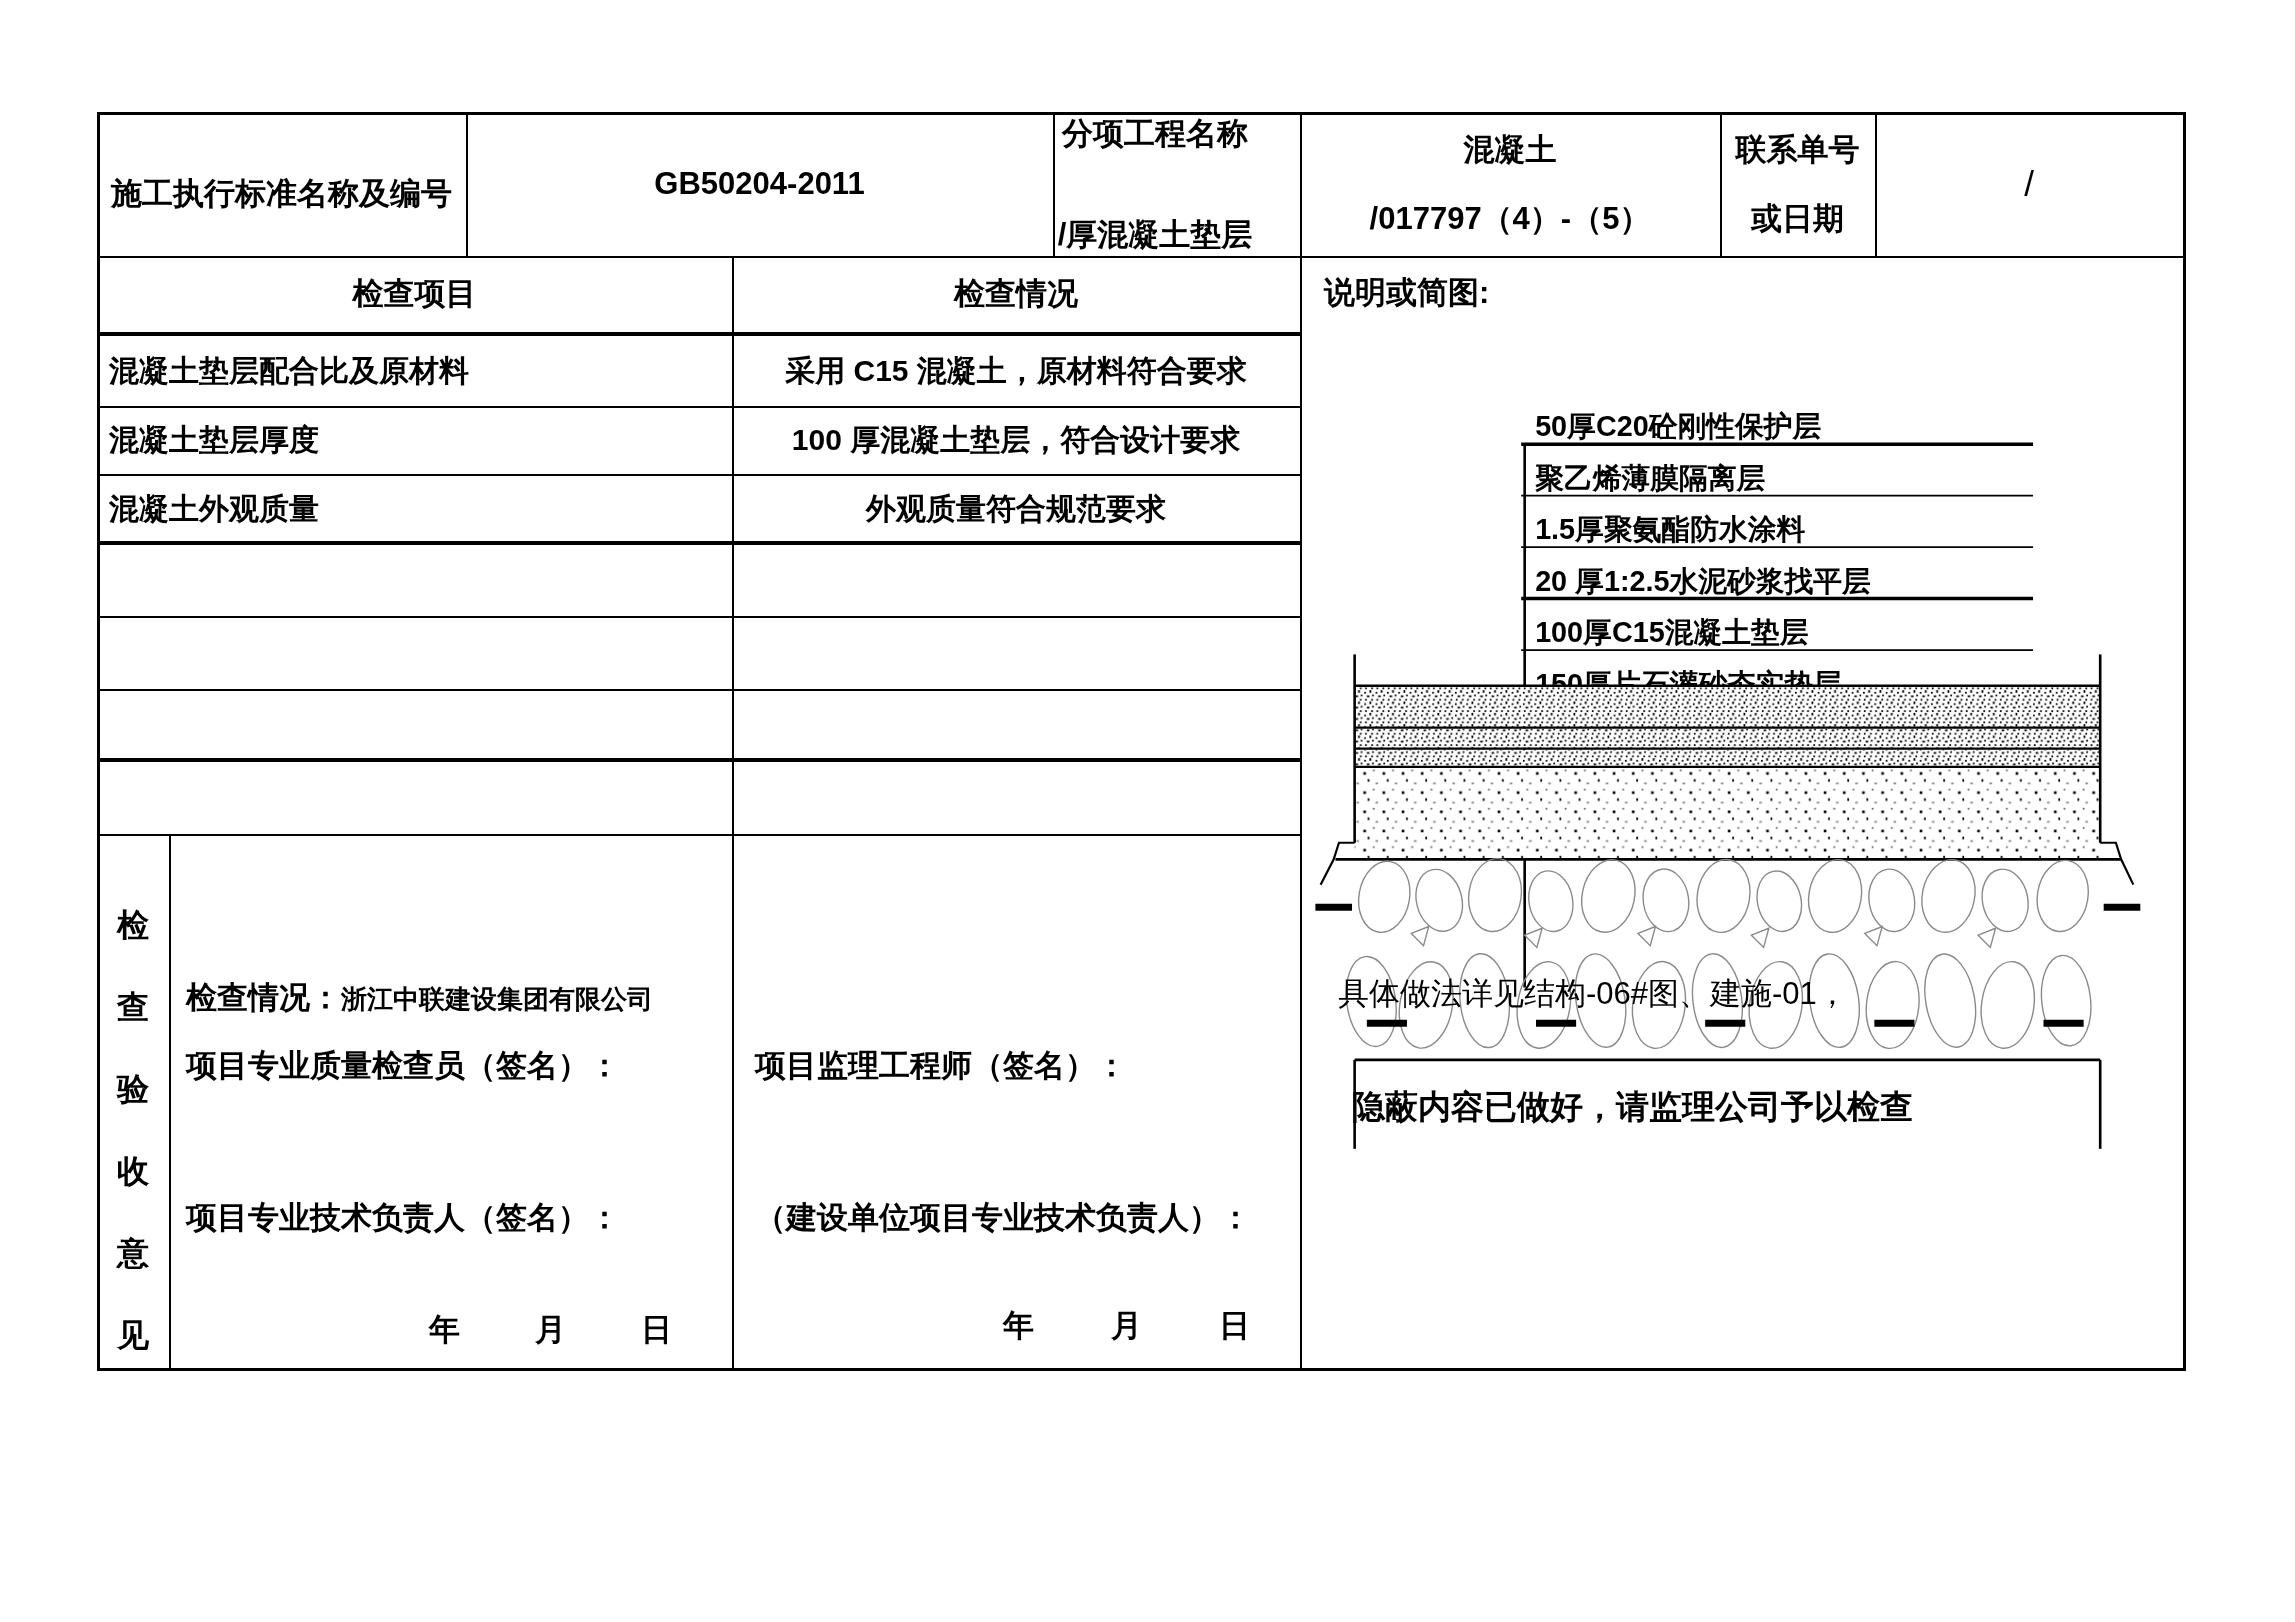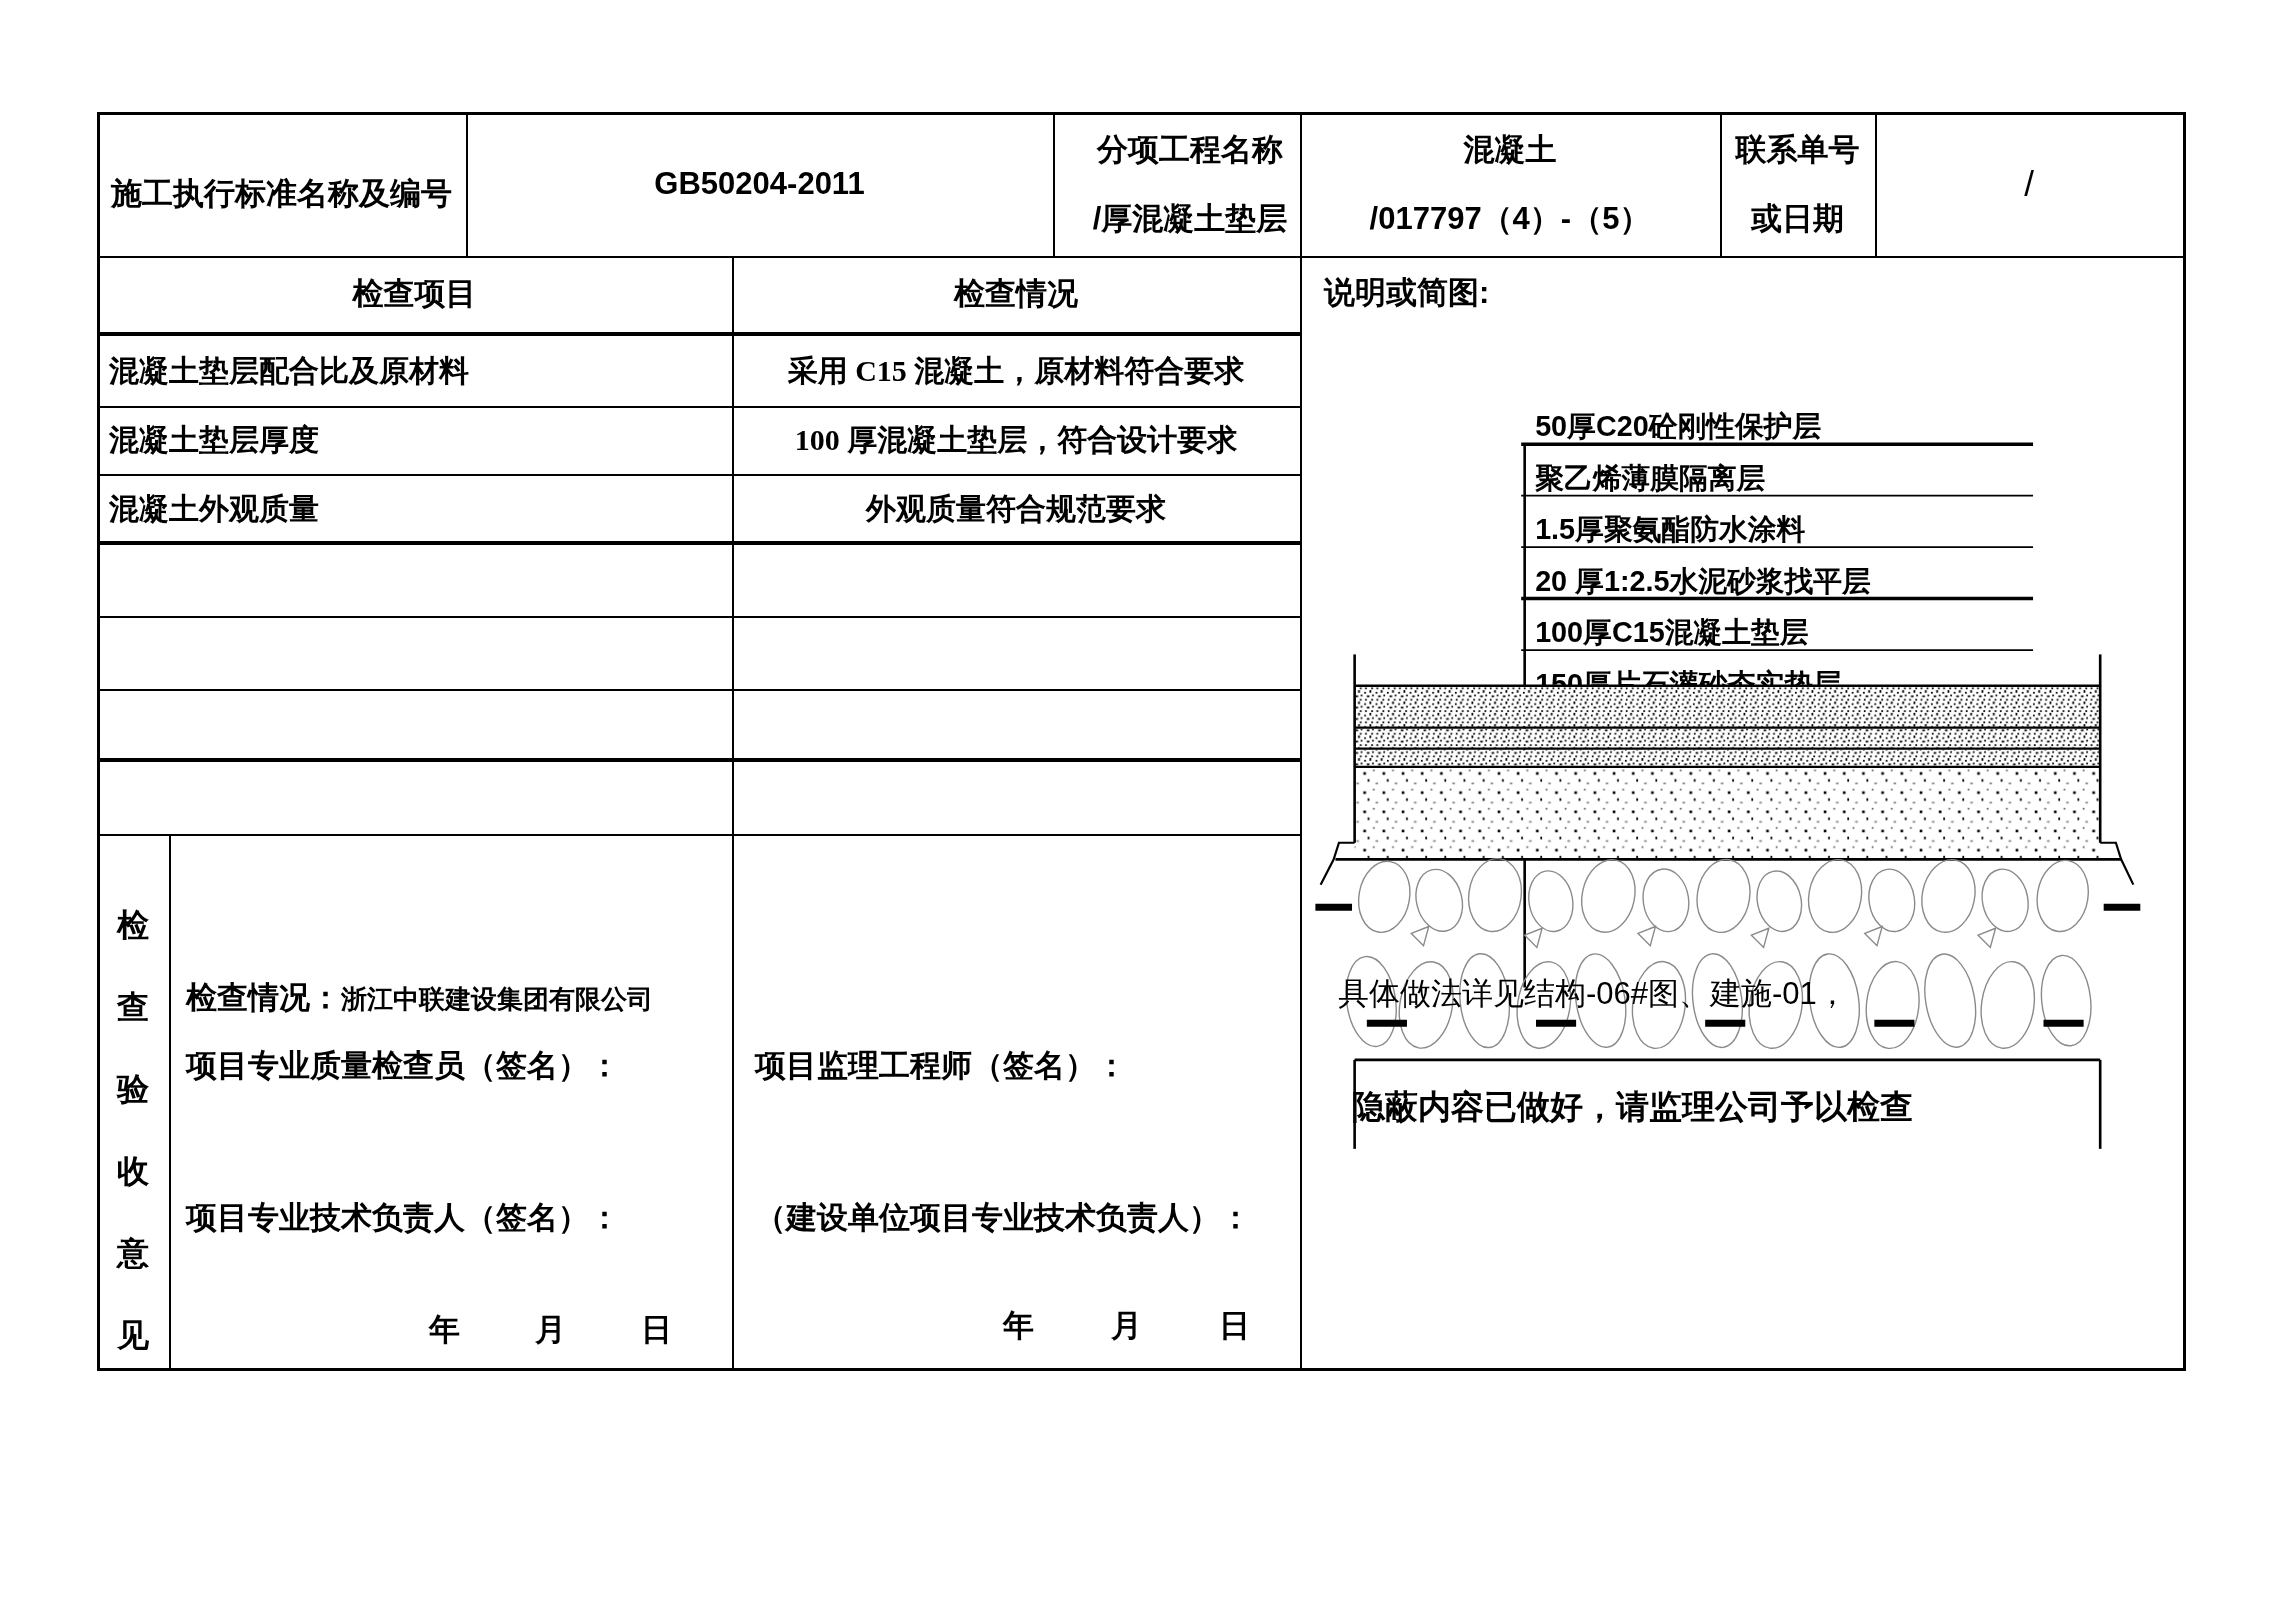--- a/index.html
+++ b/index.html
@@ -3,21 +3,21 @@
 <meta charset="utf-8">
 <style>
   html,body{margin:0;padding:0;background:#fff;}
   .page{position:relative;width:2295px;height:1623px;background:#ffffff;overflow:hidden;
         font-family:"Liberation Sans",sans-serif;color:#000;font-weight:600;}
   .hline{position:absolute;background:#000;height:1.7px;}
   .vline{position:absolute;background:#000;width:1.7px;}
   .cell{position:absolute;display:flex;align-items:center;line-height:1.2;}
   .center{justify-content:center;text-align:center;}
   .col{flex-direction:column;justify-content:space-around;}
-  .fs34{font-size:30px;font-family:Liberation Serif, serif;}
+  .fs34{font-size:30px;}
   .fs36{font-size:31px;}
   .fs40{font-size:35px;}
   .sideLabel{position:absolute;display:flex;flex-direction:column;justify-content:space-between;
              align-items:center;font-size:32px;}
   .txt{position:absolute;line-height:1.2;}
   svg text{font-family:"Liberation Sans",sans-serif;font-size:33px;font-weight:600;fill:#000;}
 </style>
 </head>
 <body>
 
@@ -44,21 +44,21 @@
   <div class="vline" style="left:1300px;top:112px;height:1259px;"></div>
   <div class="vline" style="left:732px;top:256px;height:1115px;"></div>
   <div class="vline" style="left:169px;top:834px;height:536px;"></div>
 
   <div class="cell center fs36" style="left:97px;top:112px;width:369px;height:164px;">
     <span>施工执行标准名称及编号</span>
   </div>
   <div class="cell col center fs36" style="left:466px;top:115px;width:587px;height:138px;">
     <span>GB50204-2011</span>
   </div>
-  <div class="cell col center fs36" style="left:1043px;top:115px;width:294px;height:138px;">
+  <div class="cell col center fs36" style="left:1008px;top:115px;width:294px;height:138px;justify-content:space-between;">
     <span>分项工程名称</span>
     <span>/厚混凝土垫层</span>
   </div>
   <div class="cell col center fs36" style="left:1300px;top:115px;width:420px;height:138px;">
     <span>混凝土</span>
     <span>/017797（4）-（5）</span>
   </div>
   <div class="cell col center fs36" style="left:1720px;top:115px;width:155px;height:138px;">
     <span>联系单号</span>
     <span>或日期</span>

